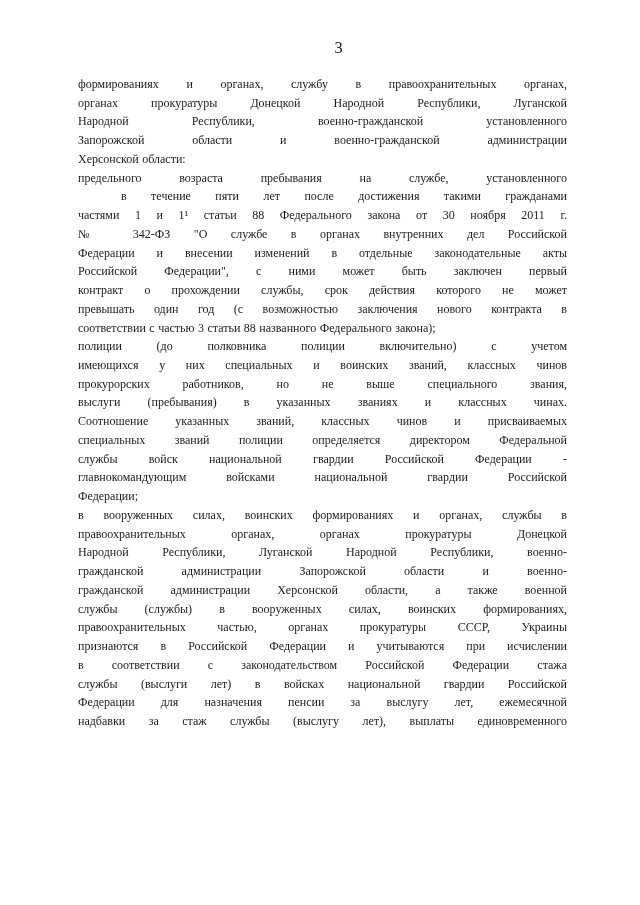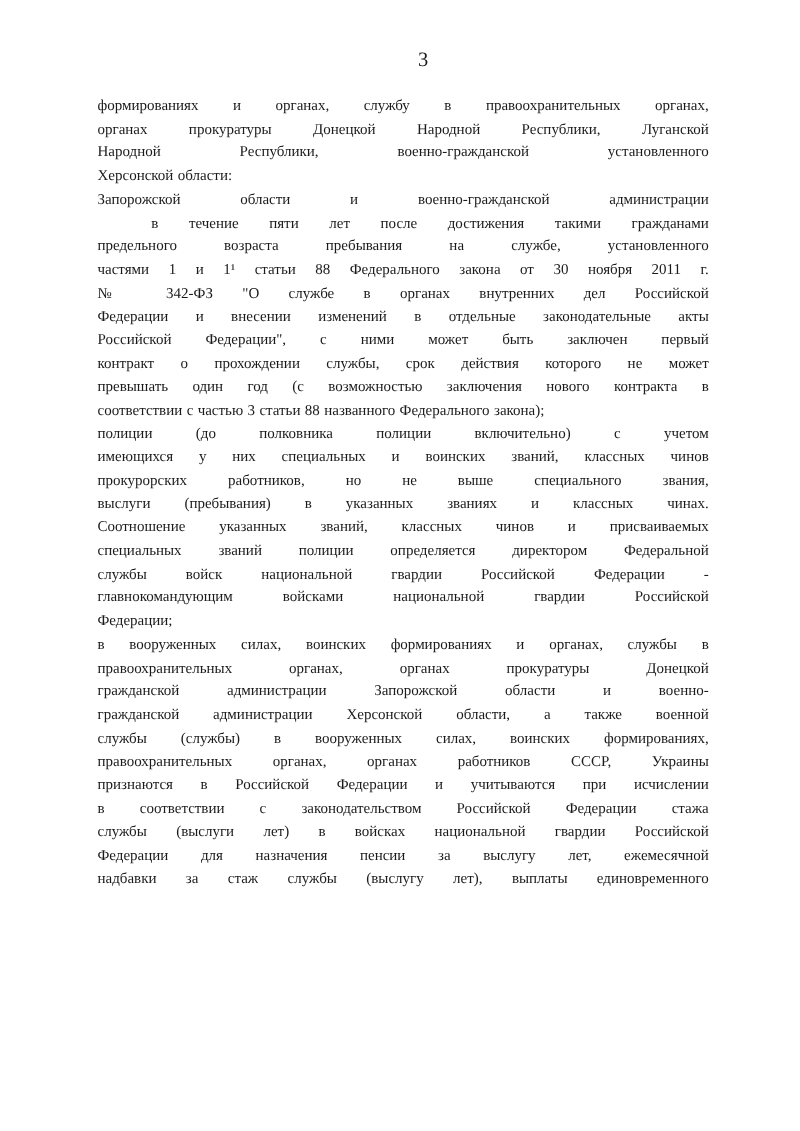--- a/index.html
+++ b/index.html
@@ -51,45 +51,46 @@
 </style>
 </head>
 <body>
 
 <div class="page">
   <div class="page-number">3</div>
   <div class="body-text">
       <div class="line">формированиях и органах, службу в правоохранительных органах,</div>
       <div class="line">органах прокуратуры Донецкой Народной Республики, Луганской</div>
       <div class="line">Народной Республики, военно-гражданской установленного</div>
+      <div class="line">Запорожской области и военно-гражданской администрации</div>
       <div class="line para-end">Херсонской области:</div>
-      <div class="line">Запорожской области и военно-гражданской администрации</div>
+      <div class="line">предельного возраста пребывания на службе, установленного</div>
       <div class="line indent">в течение пяти лет после достижения такими гражданами</div>
-      <div class="line">предельного возраста пребывания на службе, установленного</div>
       <div class="line">частями 1 и 1¹ статьи 88 Федерального закона от 30 ноября 2011 г.</div>
       <div class="line">№ 342-ФЗ "О службе в органах внутренних дел Российской</div>
       <div class="line">Федерации и внесении изменений в отдельные законодательные акты</div>
       <div class="line">Российской Федерации", с ними может быть заключен первый</div>
       <div class="line">контракт о прохождении службы, срок действия которого не может</div>
       <div class="line">превышать один год (с возможностью заключения нового контракта в</div>
       <div class="line para-end">соответствии с частью 3 статьи 88 названного Федерального закона);</div>
       <div class="line">полиции (до полковника полиции включительно) с учетом</div>
       <div class="line">имеющихся у них специальных и воинских званий, классных чинов</div>
       <div class="line">прокурорских работников, но не выше специального звания,</div>
       <div class="line">выслуги (пребывания) в указанных званиях и классных чинах.</div>
       <div class="line">Соотношение указанных званий, классных чинов и присваиваемых</div>
       <div class="line">специальных званий полиции определяется директором Федеральной</div>
       <div class="line">службы войск национальной гвардии Российской Федерации -</div>
       <div class="line">главнокомандующим войсками национальной гвардии Российской</div>
       <div class="line para-end">Федерации;</div>
       <div class="line">в вооруженных силах, воинских формированиях и органах, службы в</div>
       <div class="line">правоохранительных органах, органах прокуратуры Донецкой</div>
+      <div class="line">Народной Республики, Луганской Народной Республики, военно-</div>
       <div class="line">гражданской администрации Запорожской области и военно-</div>
       <div class="line">гражданской администрации Херсонской области, а также военной</div>
       <div class="line">службы (службы) в вооруженных силах, воинских формированиях,</div>
-      <div class="line">правоохранительных органах, органах работников СССР, Украины</div>
+      <div class="line">правоохранительных частью, органах прокуратуры СССР, Украины</div>
       <div class="line">признаются в Российской Федерации и учитываются при исчислении</div>
       <div class="line">в соответствии с законодательством Российской Федерации стажа</div>
       <div class="line">службы (выслуги лет) в войсках национальной гвардии Российской</div>
       <div class="line">Федерации для назначения пенсии за выслугу лет, ежемесячной</div>
       <div class="line">надбавки за стаж службы (выслугу лет), выплаты единовременного</div>
     </div>
 </div>
 
 </body></html>

